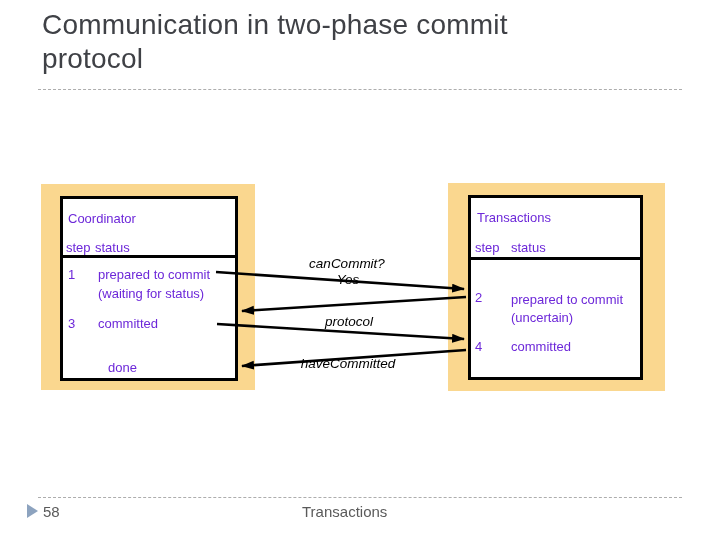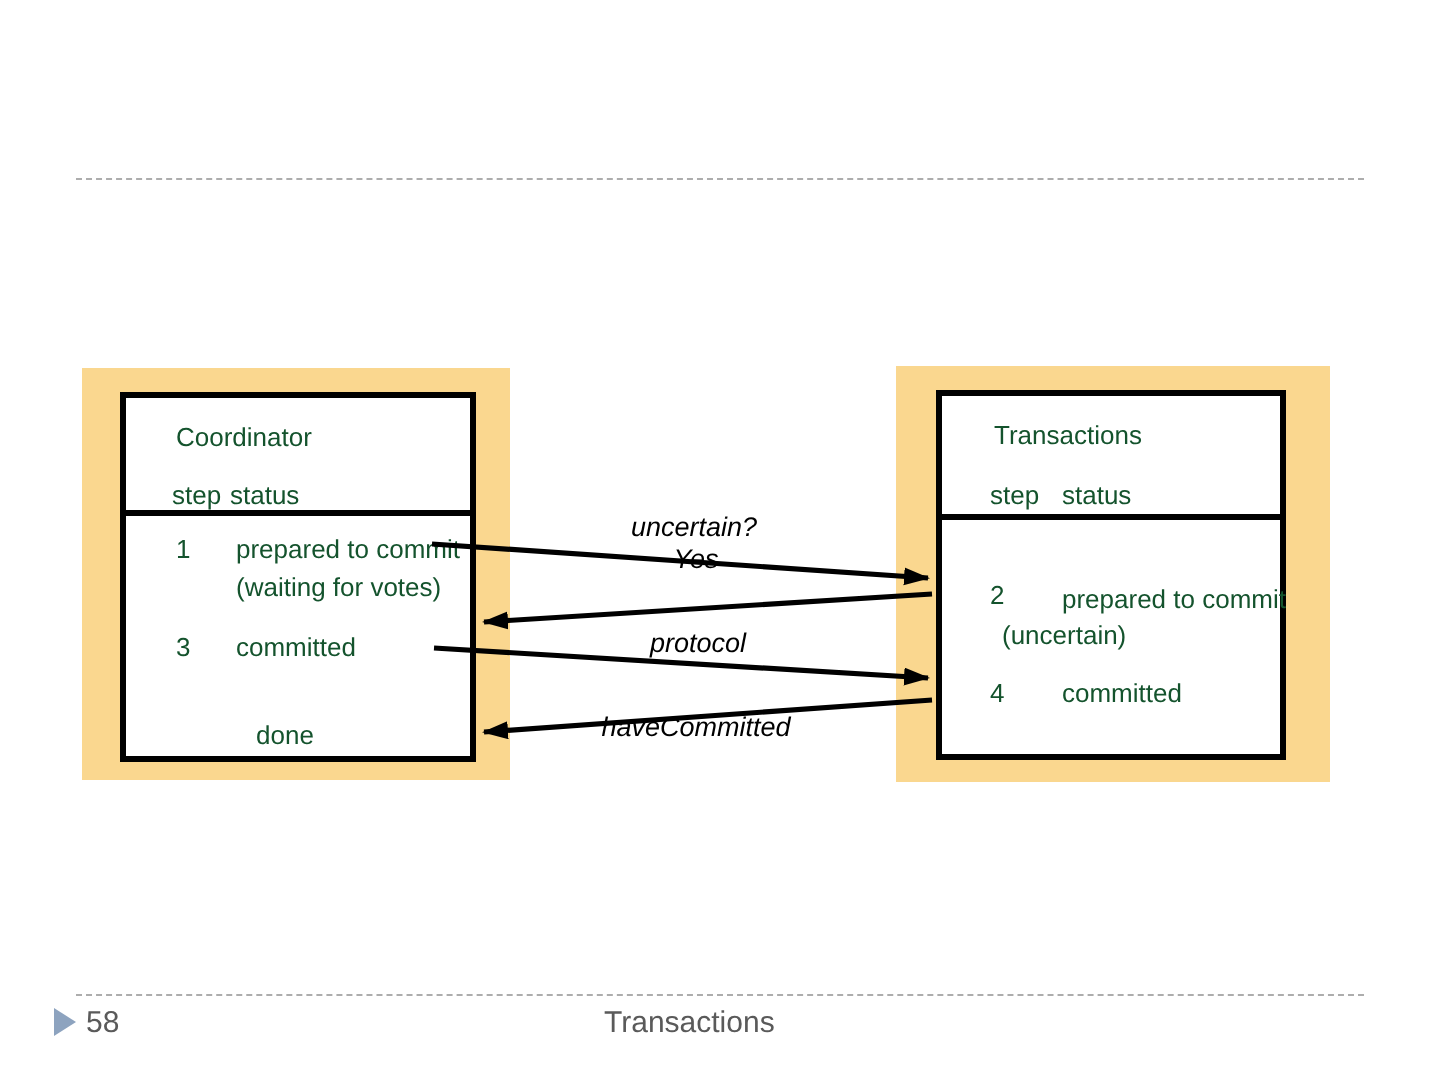--- a/index.html
+++ b/index.html
@@ -17,21 +17,21 @@
   .rule-footer { left:38px; top:497px; width:644px; }
   .hl { background:#fad78f; }
   .hl-coord { left:41px;  top:184px; width:214px; height:206px; }
   .hl-part  { left:448px; top:183px; width:217px; height:208px; }
   .box { background:#ffffff; border:3px solid #000; box-sizing:border-box; }
   .box-coord { left:60px;  top:196px; width:178px; height:185px; }
   .box-part  { left:468px; top:195px; width:175px; height:185px; }
   .divider { background:#000; height:3px; }
   .div-coord { left:60px;  top:255px; width:178px; }
   .div-part  { left:468px; top:257px; width:175px; }
-  .bt { font-size:13px; color:#14532d; white-space:nowrap;margin-left:20px; }
+  .bt { font-size:13px; color:#6d28d9; white-space:nowrap; }
   .it { }
   .msg {
     font-style:italic; font-size:13.5px; color:#000;
     transform:translateX(-50%); white-space:nowrap;
   }
   .arrows { left:0; top:0; pointer-events:none; }
   .footer-text { font-size:15px; color:#5a5a5a; white-space:nowrap; }
   .footer-num { left:43px; top:503px; }
   .footer-section { left:302px; top:503px;text-align:center; }
   .tri {
@@ -39,61 +39,65 @@
     border-left:11px solid #8da3bf;
     border-top:7px solid transparent;
     border-bottom:7px solid transparent;
   }
 </style>
 </head>
 <body>
 
 <div class="slide">
 
+  <h1 class="abs title" style="margin:0; font-weight:normal;">
+    <span>Communication in two-phase commit</span><br>
+    <span>protocol</span>
+  </h1>
   <div class="abs dashed rule-title"></div>
 
   <div class="abs hl hl-coord"></div>
   <div class="abs hl hl-part"></div>
 
   <div class="abs box box-coord"></div>
   <div class="abs divider div-coord"></div>
   <span class="abs bt" style="left:68px;top:211px">Coordinator</span>
   <span class="abs bt it" style="left:66px;top:240px">step</span>
   <span class="abs bt it" style="left:95px;top:240px">status</span>
   <span class="abs bt" style="left:68px;top:267px">1</span>
   <span class="abs bt it" style="left:98px;top:267px">prepared to commit</span>
-  <span class="abs bt it" style="left:98px;top:286px">(waiting for votes)</span>
+  <span class="abs bt it" style="left:98px;top:286px">(waiting for status)</span>
   <span class="abs bt" style="left:68px;top:316px">3</span>
   <span class="abs bt it" style="left:98px;top:316px">committed</span>
   <span class="abs bt it" style="left:108px;top:360px">done</span>
 
   <div class="abs box box-part"></div>
   <div class="abs divider div-part"></div>
   <span class="abs bt" style="left:477px;top:210px">Transactions</span>
   <span class="abs bt it" style="left:475px;top:240px">step</span>
   <span class="abs bt it" style="left:511px;top:240px">status</span>
   <span class="abs bt" style="left:475px;top:290px">2</span>
   <span class="abs bt it" style="left:511px;top:292px">prepared to commit</span>
-  <span class="abs bt it" style="left:481px;top:310px">(uncertain)</span>
+  <span class="abs bt it" style="left:511px;top:310px">(uncertain)</span>
   <span class="abs bt" style="left:475px;top:339px">4</span>
   <span class="abs bt it" style="left:511px;top:339px">committed</span>
 
   <svg class="abs arrows" width="720" height="540">
     <defs>
       <marker id="ah" markerUnits="userSpaceOnUse" markerWidth="14" markerHeight="10" refX="12" refY="4.5" orient="auto">
         <path d="M0,0 L13,4.5 L0,9 Z" fill="#000"></path>
       </marker>
     </defs>
     <line x1="216" y1="272" x2="464" y2="289" stroke="#000" stroke-width="2.6" marker-end="url(#ah)"></line>
     <line x1="466" y1="297" x2="242" y2="311" stroke="#000" stroke-width="2.6" marker-end="url(#ah)"></line>
     <line x1="217" y1="324" x2="464" y2="339" stroke="#000" stroke-width="2.6" marker-end="url(#ah)"></line>
     <line x1="466" y1="350" x2="242" y2="366" stroke="#000" stroke-width="2.6" marker-end="url(#ah)"></line>
   </svg>
 
-  <div class="abs msg" style="left:347px;top:256px">uncertain?</div>
+  <div class="abs msg" style="left:347px;top:256px">canCommit?</div>
   <div class="abs msg" style="left:348px;top:272px">Yes</div>
   <div class="abs msg" style="left:349px;top:314px">protocol</div>
   <div class="abs msg" style="left:348px;top:356px">haveCommitted</div>
 
   <div class="abs dashed rule-footer"></div>
   <div class="abs tri"></div>
   <span class="abs footer-text footer-num">58</span>
   <span class="abs footer-text footer-section">Transactions</span>
 
 </div>

